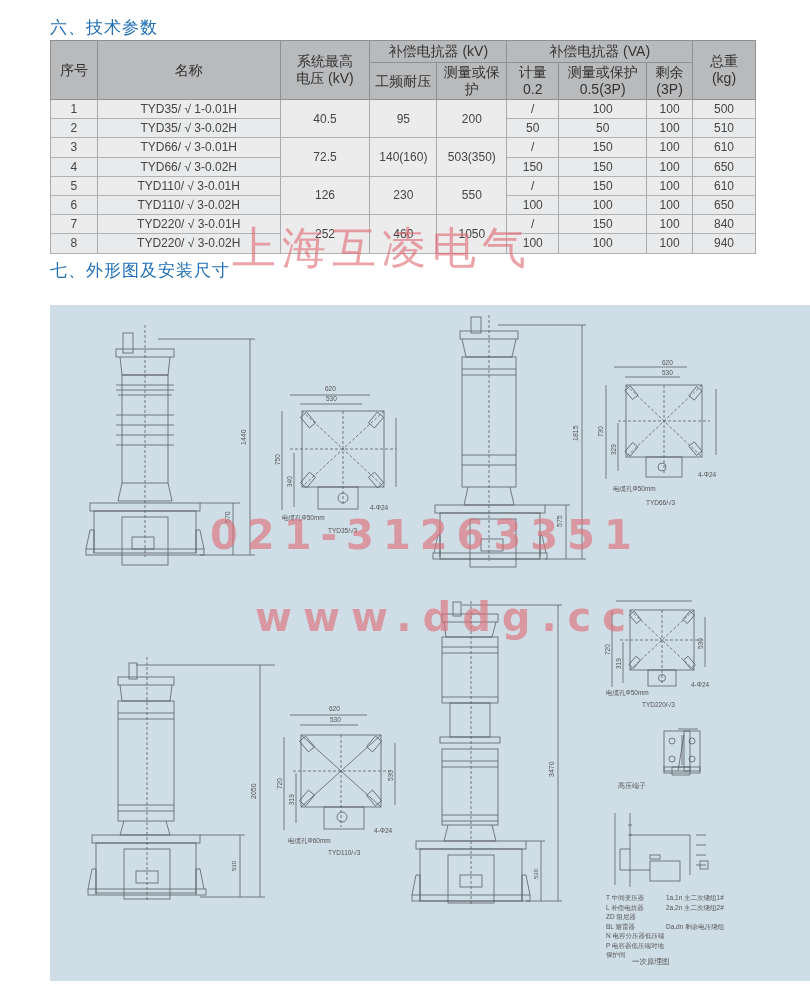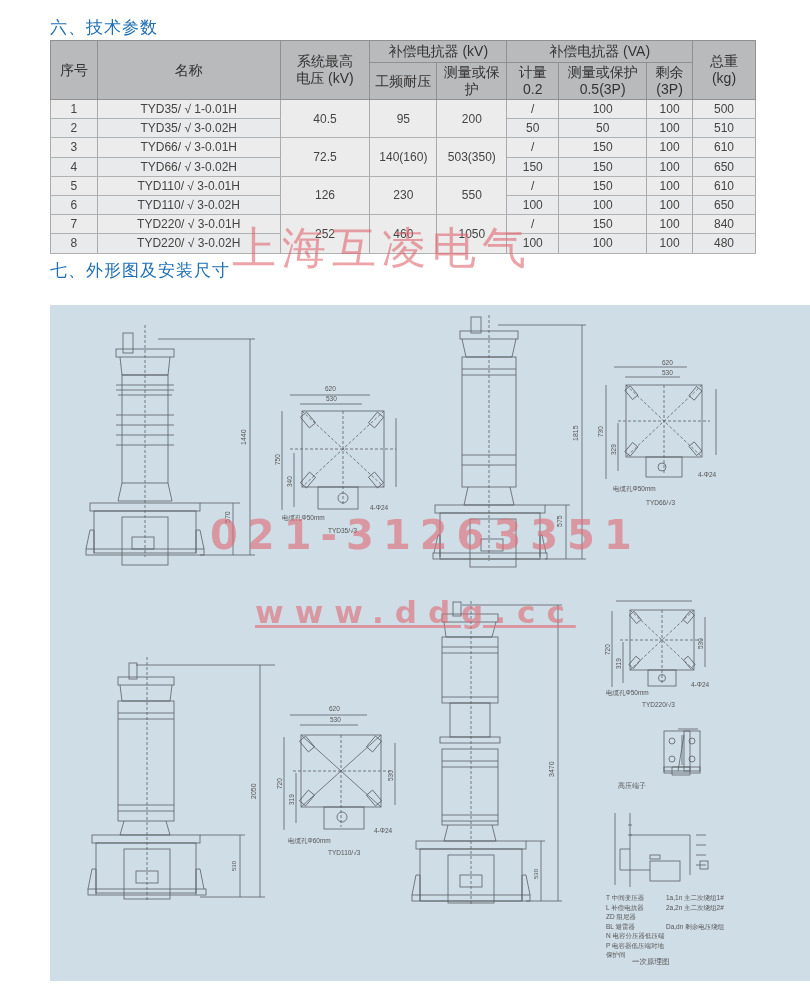--- a/index.html
+++ b/index.html
@@ -12,21 +12,21 @@
                font-family: "Liberation Sans", sans-serif; font-size: 12px; color: #444; }
   table.spec th { background: #b9babc; color: #333; font-weight: normal; font-size: 14px; line-height: 17px;
                   border: 1px solid #8f9092; text-align: center; padding: 0; }
   table.spec td { background: #e9eaeb; border-top: 1px solid #b0b1b3; border-bottom: 1px solid #b0b1b3;
                   border-left: 1px solid #a9aaac; border-right: 1px solid #a9aaac; text-align: center; height: 19.2px; padding: 0; }
   table.spec tr.odd td { background: #ececed; }
   .drawing-area { position: absolute; left: 50px; top: 305px; width: 806px; height: 676px; background: #cfdde6; }
   .wm { position: absolute; color: rgba(224,104,112,0.6); font-family: "DejaVu Sans", sans-serif; white-space: nowrap; pointer-events: none; }
   #wm1 { left: 232px; top: 219px; font-size: 44px; letter-spacing: 6px; }
   #wm2 { left: 210px; top: 512px; font-size: 40px; letter-spacing: 9px; font-weight: bold; color: rgba(222,110,118,0.62); }
-  #wm3 { left: 255px; top: 594px; font-size: 31px; letter-spacing: 11px; font-weight: bold; color: rgba(222,110,118,0.62); text-decoration: underline; }
+  #wm3 { left: 255px; top: 594px; font-size: 40px; letter-spacing: 11px; font-weight: bold; color: rgba(222,110,118,0.62); }
   svg text { font-family: "Liberation Sans", sans-serif; fill: #555; }
   .legend { position: absolute; left: 606px; top: 893px; font-size: 6.5px; color: #555; line-height: 9.5px; font-family: "Liberation Sans", sans-serif; }
   .legend-row { display: flex; }
   .legend-row span.a { width: 60px; }
   .caption { position: absolute; font-size: 7px; color: #555; font-family: "Liberation Sans", sans-serif; }
 </style>
 </head>
 <body>
 
 <div class="section-title" id="sec6">六、技术参数</div>
@@ -128,21 +128,21 @@
       <td>150</td>
       <td>100</td>
       <td>840</td>
     </tr>
     <tr>
       <td>8</td>
       <td>TYD220/ √ 3-0.02H</td>
       <td>100</td>
       <td>100</td>
       <td>100</td>
-      <td>480</td>
+      <td>940</td>
     </tr>
   </tbody>
 </table>
 
 <div class="section-title" id="sec7">七、外形图及安装尺寸</div>
 
 <div class="drawing-area">
   <svg width="707" height="676" viewBox="0 0 707 676" stroke="#5a5f66" stroke-width="0.8" fill="none">
 
     <g>

